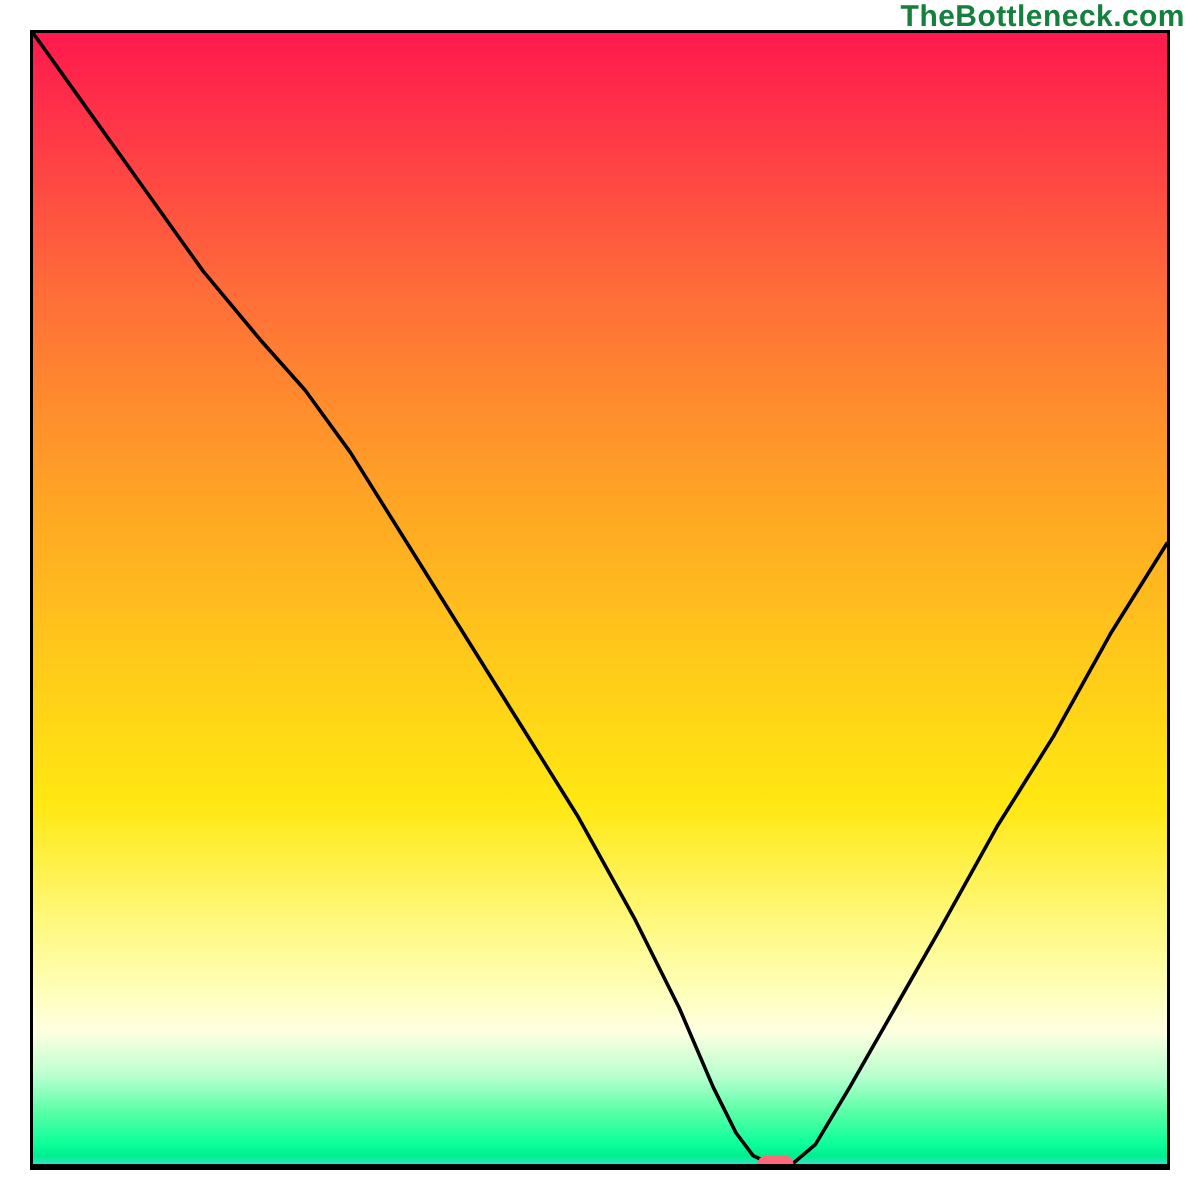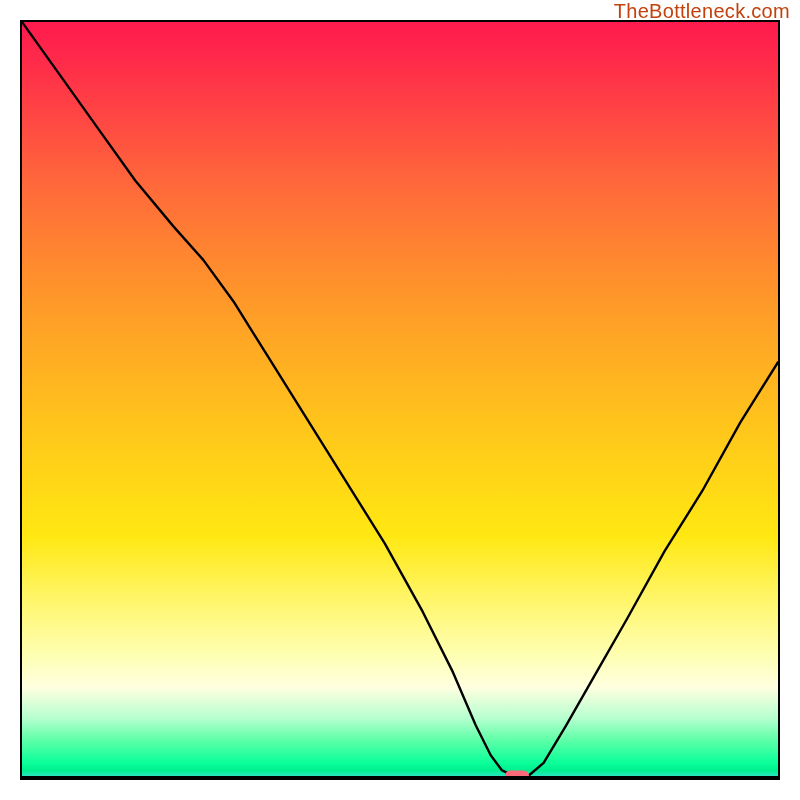--- a/index.html
+++ b/index.html
@@ -53,22 +53,22 @@
     height: 2px;
     background: #000;
   }
   .watermark {
     position: absolute;
     top: 0;
     right: 10px;
     font-family: Arial, Helvetica, sans-serif;
     font-size: 20px;
     letter-spacing: 0.3px;
-    color: #c2410c;
-    font-weight: 400;
+    color: #15803d;
+    font-weight: 700;
   }
   svg.curve {
     position: absolute;
     left: 0;
     top: 0;
     width: 100%;
     height: 100%;
   }
   .marker {
     position: absolute;

